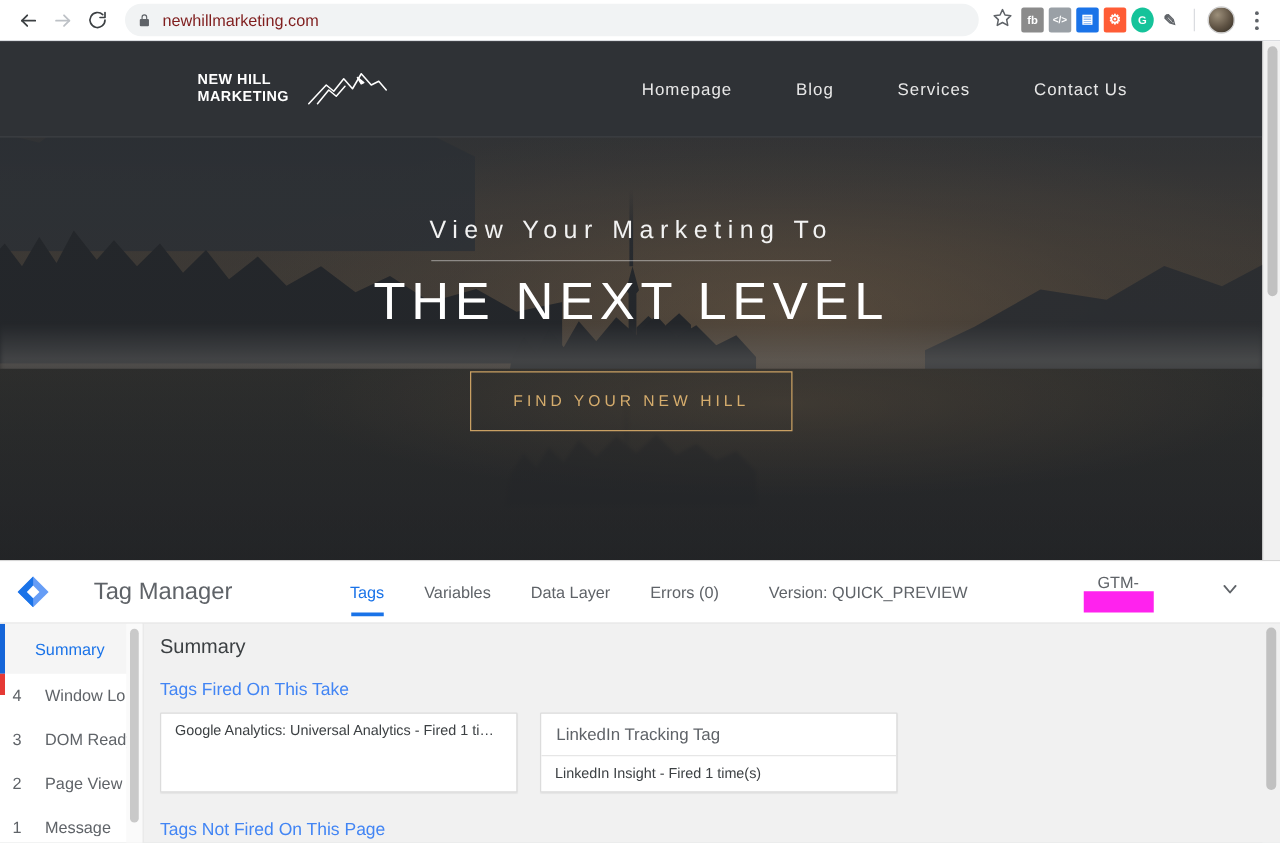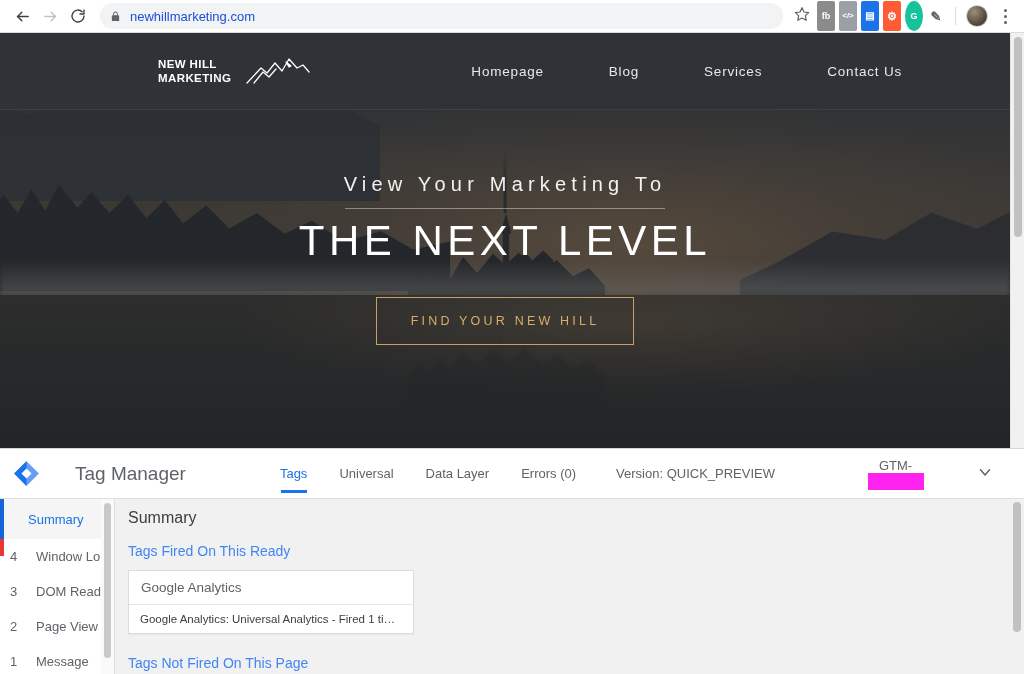--- a/index.html
+++ b/index.html
@@ -34,34 +34,34 @@
     border-radius: 13px;
     display: flex;
     align-items: center;
     margin: 0 6px 0 8px;
     padding: 0 10px;
     min-width: 0;
   }
   .lock-icon { flex: 0 0 auto; margin-right: 9px; display:flex; }
   .omni-url {
     font-size: 13px;
-    color: #1d4ed8;
+    color: #7f1d1d;
     white-space: nowrap;
     overflow: hidden;
     text-overflow: ellipsis;
     text-align: right;
   }
   .star-btn {
     width: 26px; height: 26px;
     display:flex; align-items:center; justify-content:center;
     flex:0 0 auto; margin-right: 2px;
   }
   .ext-tray { display: flex; align-items: center; flex: 0 0 auto; gap: 4px; }
   .ext-icon {
-    width: 18px; height: 30px;
+    width: 18px; height: 20px;
     border-radius: 2px;
     display: flex; align-items: center; justify-content: center;
     font-size: 9px; font-weight: bold; color: #fff;
     flex: 0 0 auto;
     line-height: 1;
   }
   .ext-sep {
     width: 1px; height: 18px; background: #dadce0; margin: 0 6px;
     flex: 0 0 auto;
   }
@@ -185,21 +185,21 @@
     font-weight: bold;
     font-size: 11.5px;
     line-height: 14px;
     letter-spacing: .4px;
     text-align: left;
     white-space: nowrap;
   }
   .brand-mtn { margin-left: 14px; display: flex; }
   .site-nav {
     margin-left: auto; margin-right: 108px;
-    display: flex; align-items: center; gap: 65px; text-align: right;
+    display: flex; align-items: center; gap: 51px; text-align: right;
   }
   .site-nav a {
     color: #e8e8e8;
     font-size: 13.5px;
     text-decoration: none;
     letter-spacing: .8px;
     white-space: nowrap;
   }
 
   
@@ -562,21 +562,21 @@
       <svg width="27" height="27" viewBox="0 0 48 48">
         <path d="M24 2 L46 24 L24 46 L2 24 Z" fill="#669df6"></path>
         <path d="M24 2 L24 46 L2 24 Z" fill="#1a73e8"></path>
         <path d="M24 15 L33 24 L24 33 L15 24 Z" fill="#ffffff"></path>
       </svg>
     </span>
     <span class="gtm-title">Tag Manager</span>
 
     <div class="gtm-tabs">
       <div class="gtm-tab active">Tags</div>
-      <div class="gtm-tab">Universal</div>
+      <div class="gtm-tab">Variables</div>
       <div class="gtm-tab">Data Layer</div>
       <div class="gtm-tab">Errors (0)</div>
     </div>
 
     <div class="gtm-version">Version: QUICK_PREVIEW</div>
 
     <div class="gtm-id">
       <span>GTM-</span>
       <span class="redacted"></span>
     </div>
@@ -612,27 +612,30 @@
         <span class="sb-num">1</span>
         <span class="sb-label">Message</span>
       </div>
       <div class="sb-scroll">
         <div class="thumb"></div>
       </div>
     </div>
 
     <div class="gtm-main">
       <div class="main-title">Summary</div>
-      <div class="section-heading">Tags Fired On This Ready</div>
+      <div class="section-heading">Tags Fired On This Take</div>
 
       <div class="card-row">
         <div class="tag-card">
-          <div class="tag-card-head">Google Analytics</div>
           <div class="tag-card-body">Google Analytics: Universal Analytics - Fired 1 time(s)</div>
         </div>
+        <div class="tag-card">
+          <div class="tag-card-head">LinkedIn Tracking Tag</div>
+          <div class="tag-card-body">LinkedIn Insight - Fired 1 time(s)</div>
+        </div>
       </div>
 
       <div class="section-heading cut">Tags Not Fired On This Page</div>
 
       <div class="gtm-scroll">
         <div class="thumb"></div>
       </div>
     </div>
   </div>
 </div>

